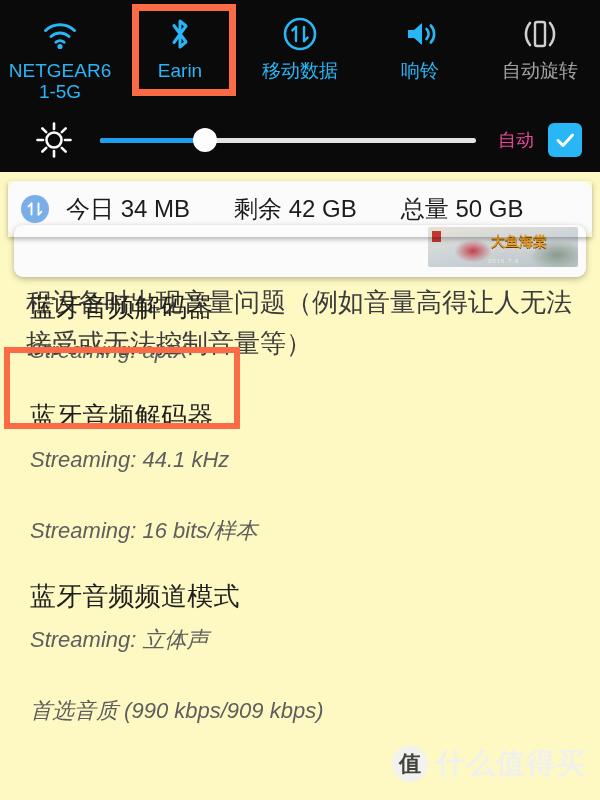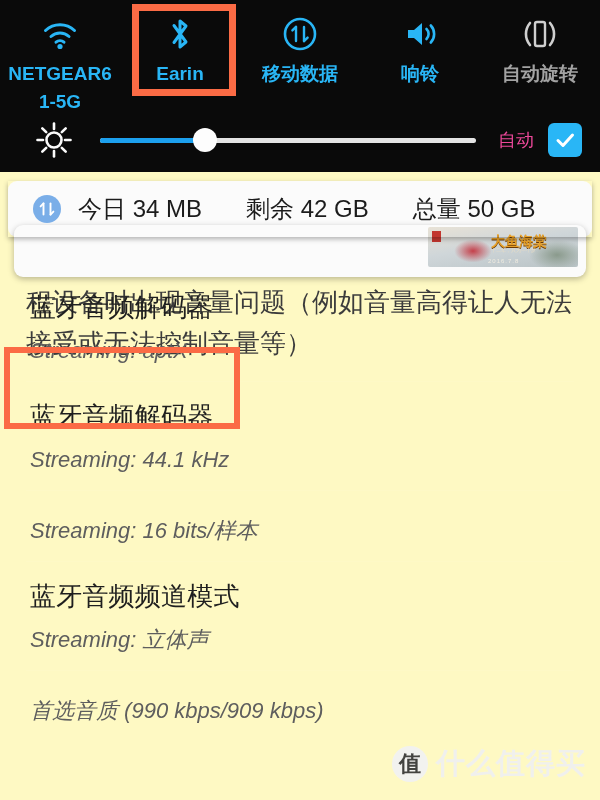--- a/index.html
+++ b/index.html
@@ -111,26 +111,25 @@
   }
   .qs-icon {
     height: 40px;
     display: flex;
     align-items: center;
     justify-content: center;
   }
   .qs-label {
     margin-top: 6px;
     font-size: 19px;
-    line-height: 28px;
+    line-height: 21px;
     text-align: center;
     color: #29b6f6;
     max-width: 112px;
     word-break: break-word;
-    font-weight: bold;
   }
   .qs-label.off { color: #a3a3a3; }
 
   
   .bright-row {
     position: absolute;
     left: 0; right: 0;
     top: 112px;
     height: 56px;
     display: flex;
@@ -193,21 +192,21 @@
   }
   .notif-card {
     background: #fbfbfb;
     border-radius: 9px;
     position: relative;
   }
   .notif-data {
     height: 56px;
     display: flex;
     align-items: center;
-    padding: 0 20px 0 24px;
+    padding: 0 20px 0 12px;
     position: relative;
     z-index: 3;
     box-shadow: 0 2px 5px rgba(0,0,0,0.30);
   }
   .data-icon {
     width: 30px; height: 30px;
     flex: 0 0 30px;
     margin-right: 16px;
   }
   .data-items {

